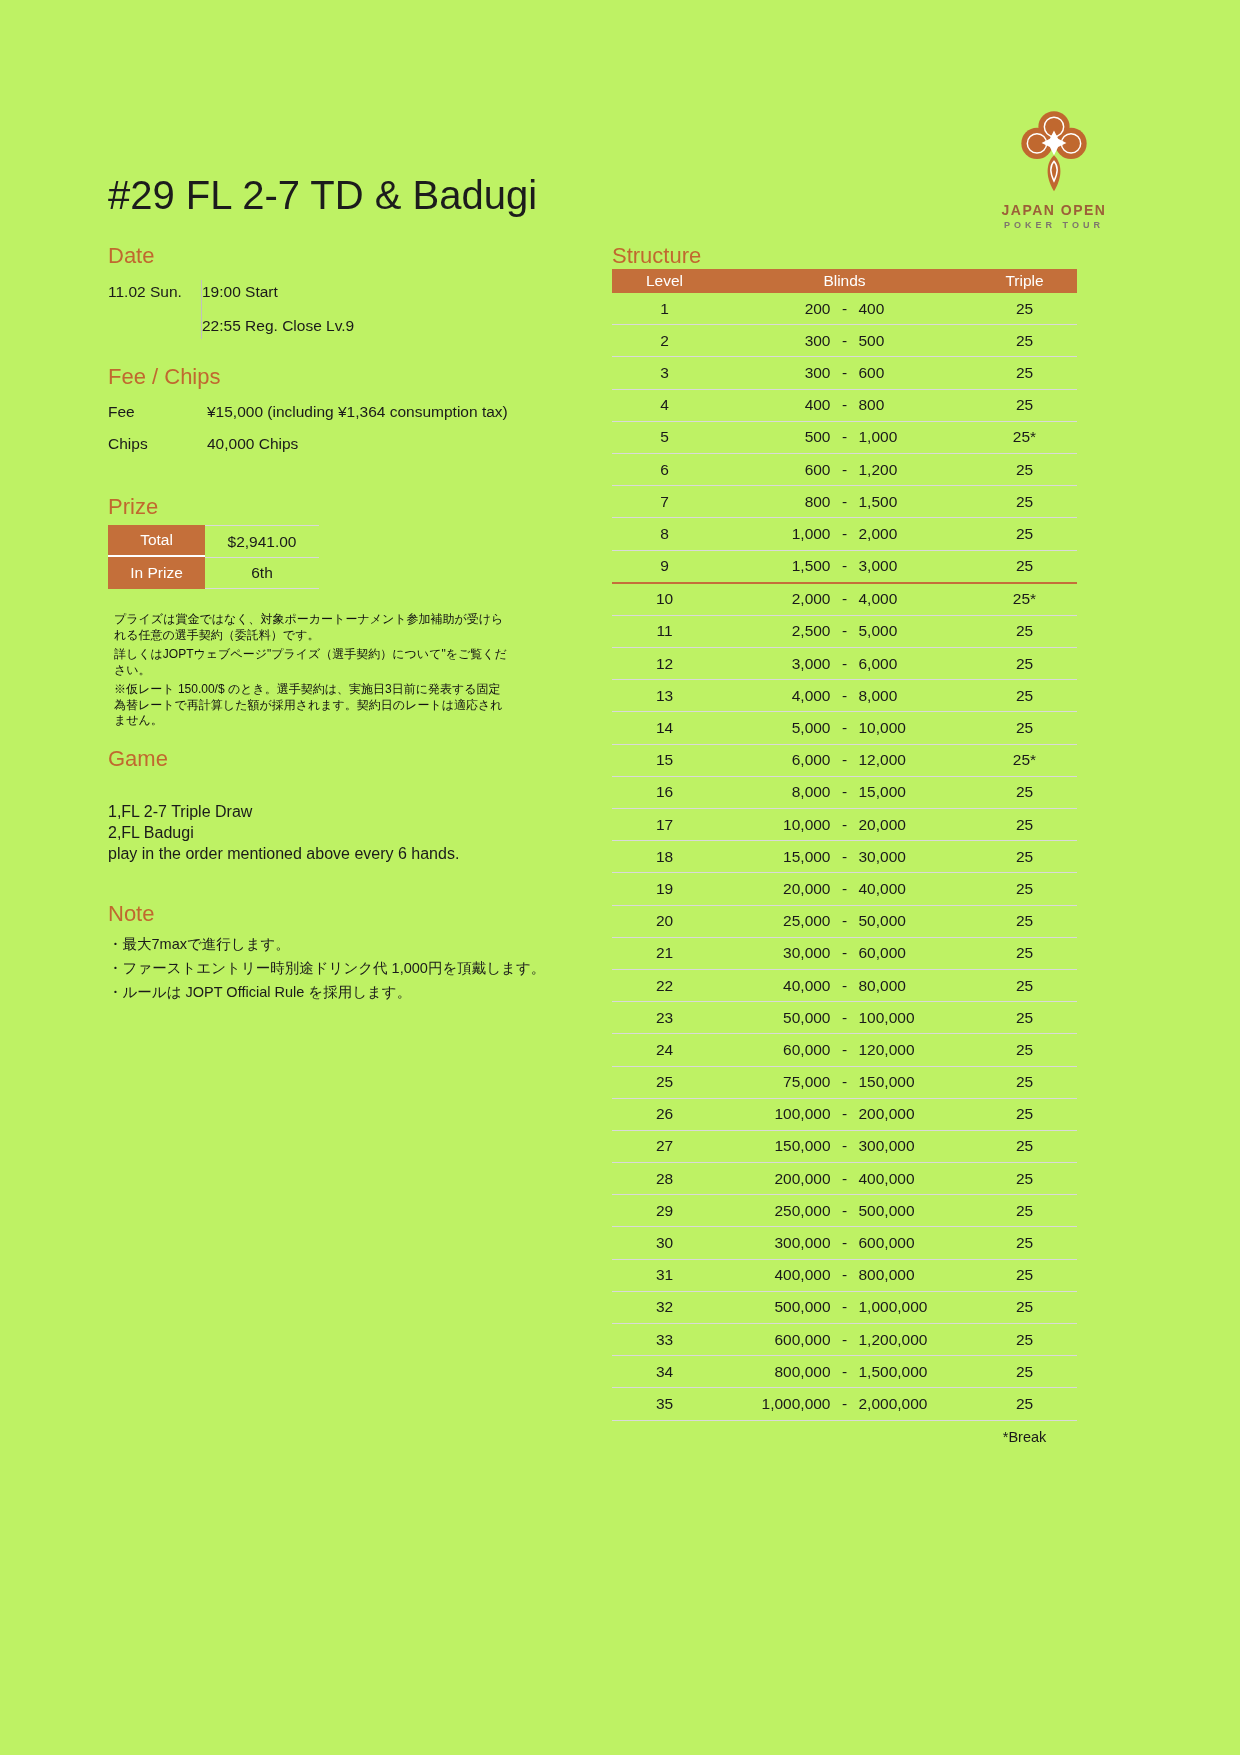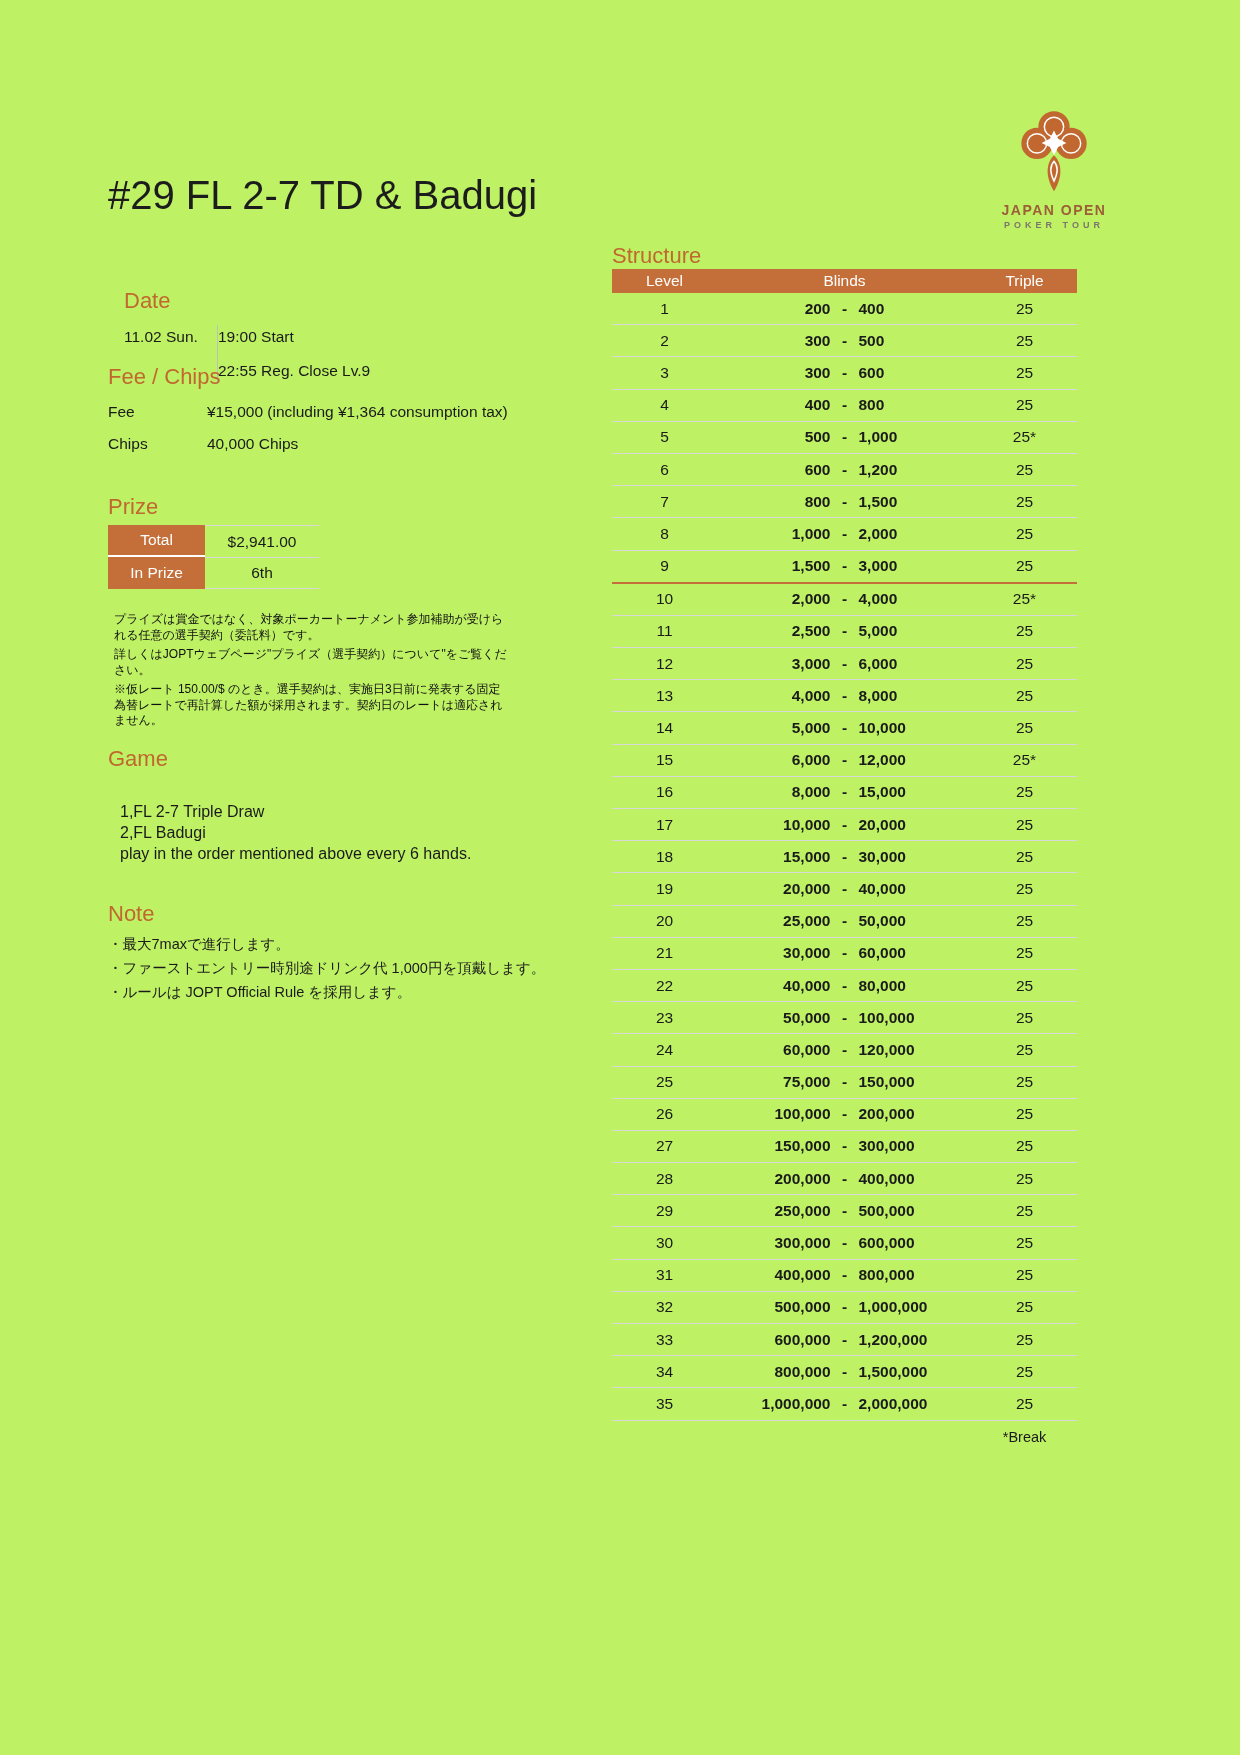--- a/index.html
+++ b/index.html
@@ -15,21 +15,21 @@
   }
   
   .title{position:absolute;left:108px;top:146px;font-size:40px;font-weight:400;color:#1c1c1c;letter-spacing:0;}
   
   .logo{position:absolute;left:995px;top:102px;width:118px;text-align:center;}
   .logo .l1{margin-top:4px;font-size:14px;font-weight:bold;letter-spacing:1.5px;color:#9c6038;}
   .logo .l2{margin-top:2px;font-size:9px;letter-spacing:4px;color:#7d756c;font-weight:bold;}
   
   .hd{font-size:22px;line-height:26px;color:var(--accent);font-weight:400;margin:0;}
   section{position:absolute;}
-  .sec-date{left:124px;top:243px;margin-top:45px;}
+  .sec-date{left:108px;top:243px;}
   .sec-fee{left:108px;top:364px;}
   .sec-prize{left:108px;top:494px;}
   .sec-disc{left:110px;top:608px;width:404px;}
   .sec-game{left:108px;top:746px;}
   .sec-note{left:108px;top:901px;}
   .sec-structure{left:612px;top:243px;width:465px;}
   
   .date-row{display:flex;margin-top:11px;}
   .date-day{width:93px;font-size:15.5px;padding-top:3px;}
   .date-times{border-left:1px solid #bfbfbf;padding-left:0;padding-top:3px;padding-bottom:4px;}
@@ -42,34 +42,34 @@
   
   .prize-table{border-collapse:separate;border-spacing:0;margin-top:5px;}
   .prize-table td{height:30px;font-size:15.5px;text-align:center;vertical-align:middle;padding:0;}
   .prize-table .pl{width:97px;background:var(--band);color:#fff;border-bottom:2px solid #fff;}
   .prize-table tr:last-child .pl{border-bottom:none;}
   .prize-table .pv{width:114px;border-top:1px solid var(--rowline);}
   .prize-table tr:last-child .pv{border-bottom:1px solid var(--rowline);}
   
   .sec-disc p{margin:4px;font-size:12px;line-height:15.5px;color:#111;}
   
-  .game-lines{margin-top:29px;margin-left:12px;}
+  .game-lines{margin-top:29px;}
   .game-lines div{font-size:16px;line-height:21px;}
   
   .note-lines{margin-top:5px;}
   .note-lines div{font-size:14.5px;line-height:24px;}
   
   .struct-table{border-collapse:collapse;table-layout:fixed;width:465px;margin-top:0;}
   .struct-table col.c1{width:105px;}
   .struct-table col.c2{width:255px;}
   .struct-table col.c3{width:105px;}
   .struct-table thead th{background:var(--band);color:#fff;font-weight:400;font-size:15.5px;height:24px;padding:0;}
   .struct-table tbody td{height:31.2px;border-bottom:1px solid var(--rowline);font-size:15.5px;text-align:center;padding:0;vertical-align:middle;}
   .struct-table tbody tr.sep td{border-bottom:2.5px solid var(--band);}
-  .blinds-wrap{display:flex;justify-content:center;align-items:flex-start;font-weight:bold;}
+  .blinds-wrap{display:flex;justify-content:center;align-items:flex-start;}
   .blinds-wrap .sb{width:112px;text-align:right;}
   .blinds-wrap .dash{width:28px;text-align:center;}
   .blinds-wrap .bb{width:112px;text-align:left;}
   .break-note{margin-top:8px;text-align:center;width:105px;margin-left:360px;font-size:14.5px;}
 </style>
 </head>
 <body>
 
 <div class="page">
 

